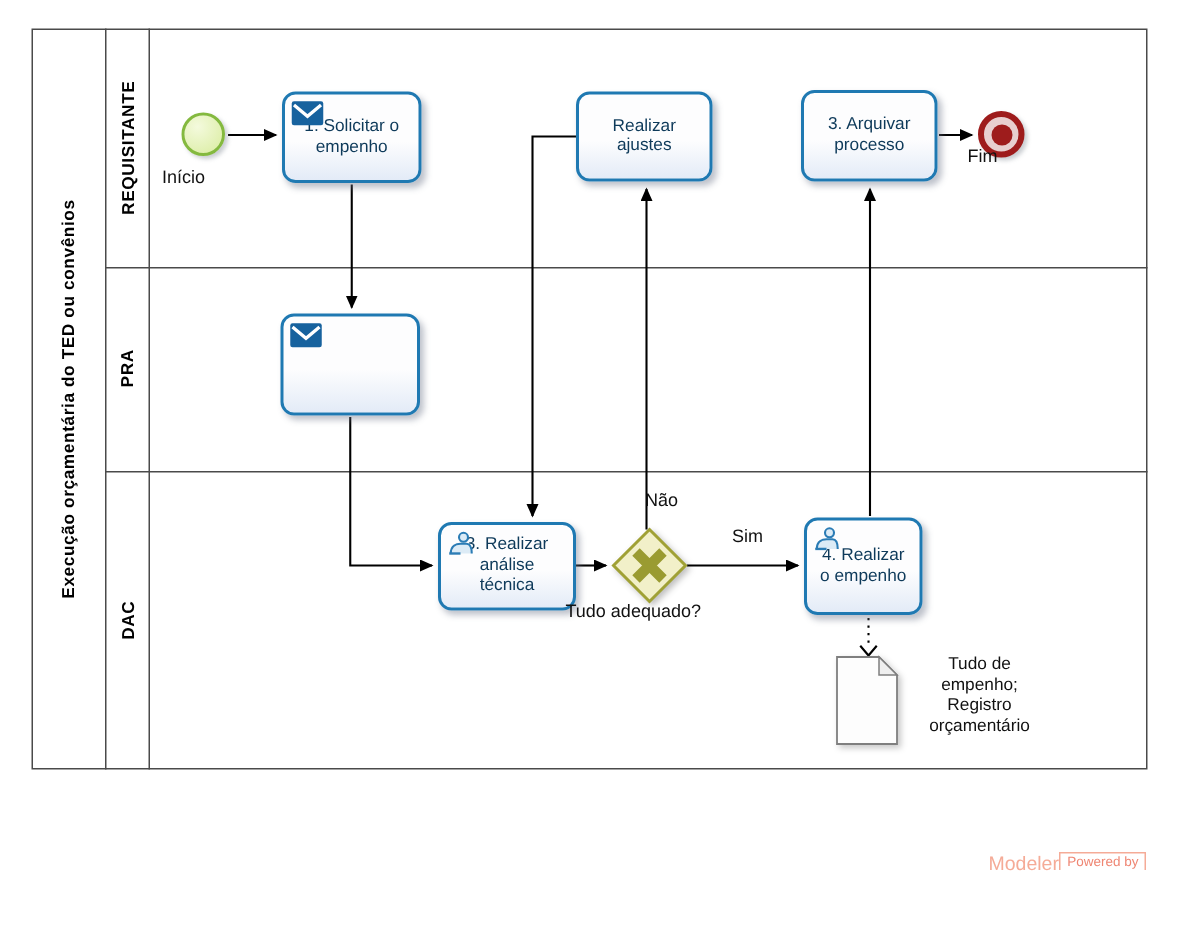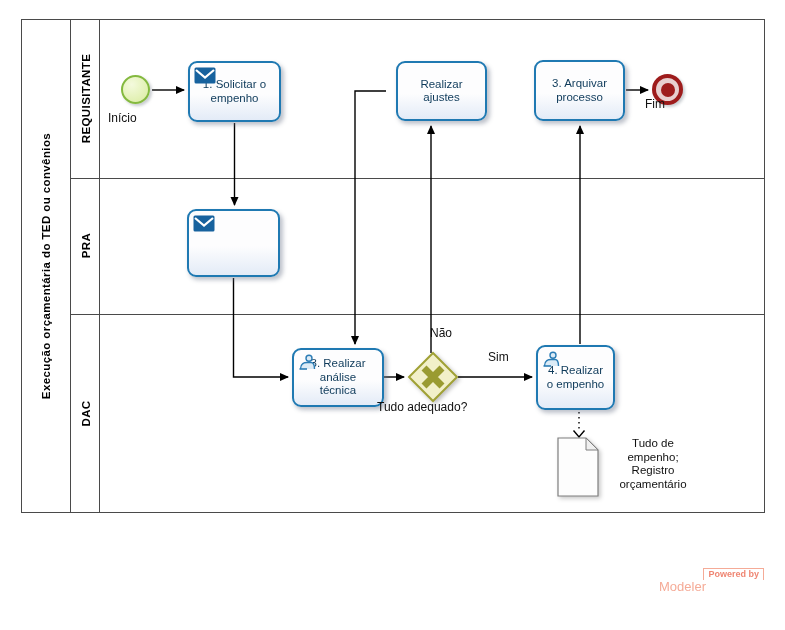--- a/index.html
+++ b/index.html
@@ -27,21 +27,21 @@
              box-sizing:border-box;border:4px solid var(--end-red,#9e1c1c);background:#e8cfcf;
              box-shadow:2px 2px 3px rgba(120,130,140,.4);display:flex;align-items:center;justify-content:center;}
   .end-event .dot{width:14px;height:14px;border-radius:50%;background:var(--end-red,#9e1c1c);}
   .layer{position:absolute;left:0;top:0;}
   .doc-group{filter:drop-shadow(2px 2px 2px rgba(0,0,0,.22));}
   .doc-label{position:absolute;left:606px;top:437px;width:94px;text-align:center;
              font-size:11.5px;line-height:13.5px;}
   .logo{position:absolute;left:656px;top:568px;width:108px;line-height:1;}
   .logo .powered{font-size:9px;color:var(--brand,#ef8673);padding-right:3px;
                  border:1px solid var(--brand-light,#f5ab97);border-bottom:none;display:inline-block;
-                 float:right;padding:1px 4px 1px 4px;font-weight:bold;}
+                 float:right;padding:1px 4px 1px 4px;}
   .logo .brand{clear:both;font-size:29px;font-weight:bold;letter-spacing:-1px;
                color:var(--brand,#ef8673);text-align:right;margin-top:1px;}
   .logo .product{font-size:13px;color:var(--brand-light,#f5ab97);text-align:left;padding-left:3px;margin-top:1px;}
 </style>
 </head>
 <body>
 
 <div class="canvas">
 
   <div class="pool-border"></div>
@@ -126,21 +126,21 @@
     <span class="ticon">
       <svg width="18" height="16" viewBox="0 0 18 16" style="fill:none;stroke:#2b7cb5;stroke-width:1.4">
         <circle cx="11" cy="4.2" r="3" style="fill:#dcebf6"></circle>
         <path d="M2.5,15 C2.5,9.5 6.5,8.5 9,8.5 L13,8.5 C15.5,8.5 16.5,11 16.5,15" style="fill:#dcebf6"></path>
         <path d="M1.5,15 H9" style="stroke-width:1.6"></path>
         </svg>
     </span>
     <span>4. Realizar  o empenho</span>
   </div>
 
-  <div class="task" style="left:396px;top:61px;width:91px;height:60px">
+  <div class="task" style="left:384px;top:61px;width:91px;height:60px">
     <span>Realizar ajustes</span>
   </div>
 
   <div class="task" style="left:534px;top:60px;width:91px;height:61px">
     <span>3. Arquivar processo</span>
   </div>
 
   <div class="flow-label" style="left:430px;top:326px">Não</div>
   <div class="flow-label" style="left:488px;top:350px">Sim</div>
   <div class="flow-label center" style="left:377px;top:400px;width:118px">Tudo adequado?</div>

